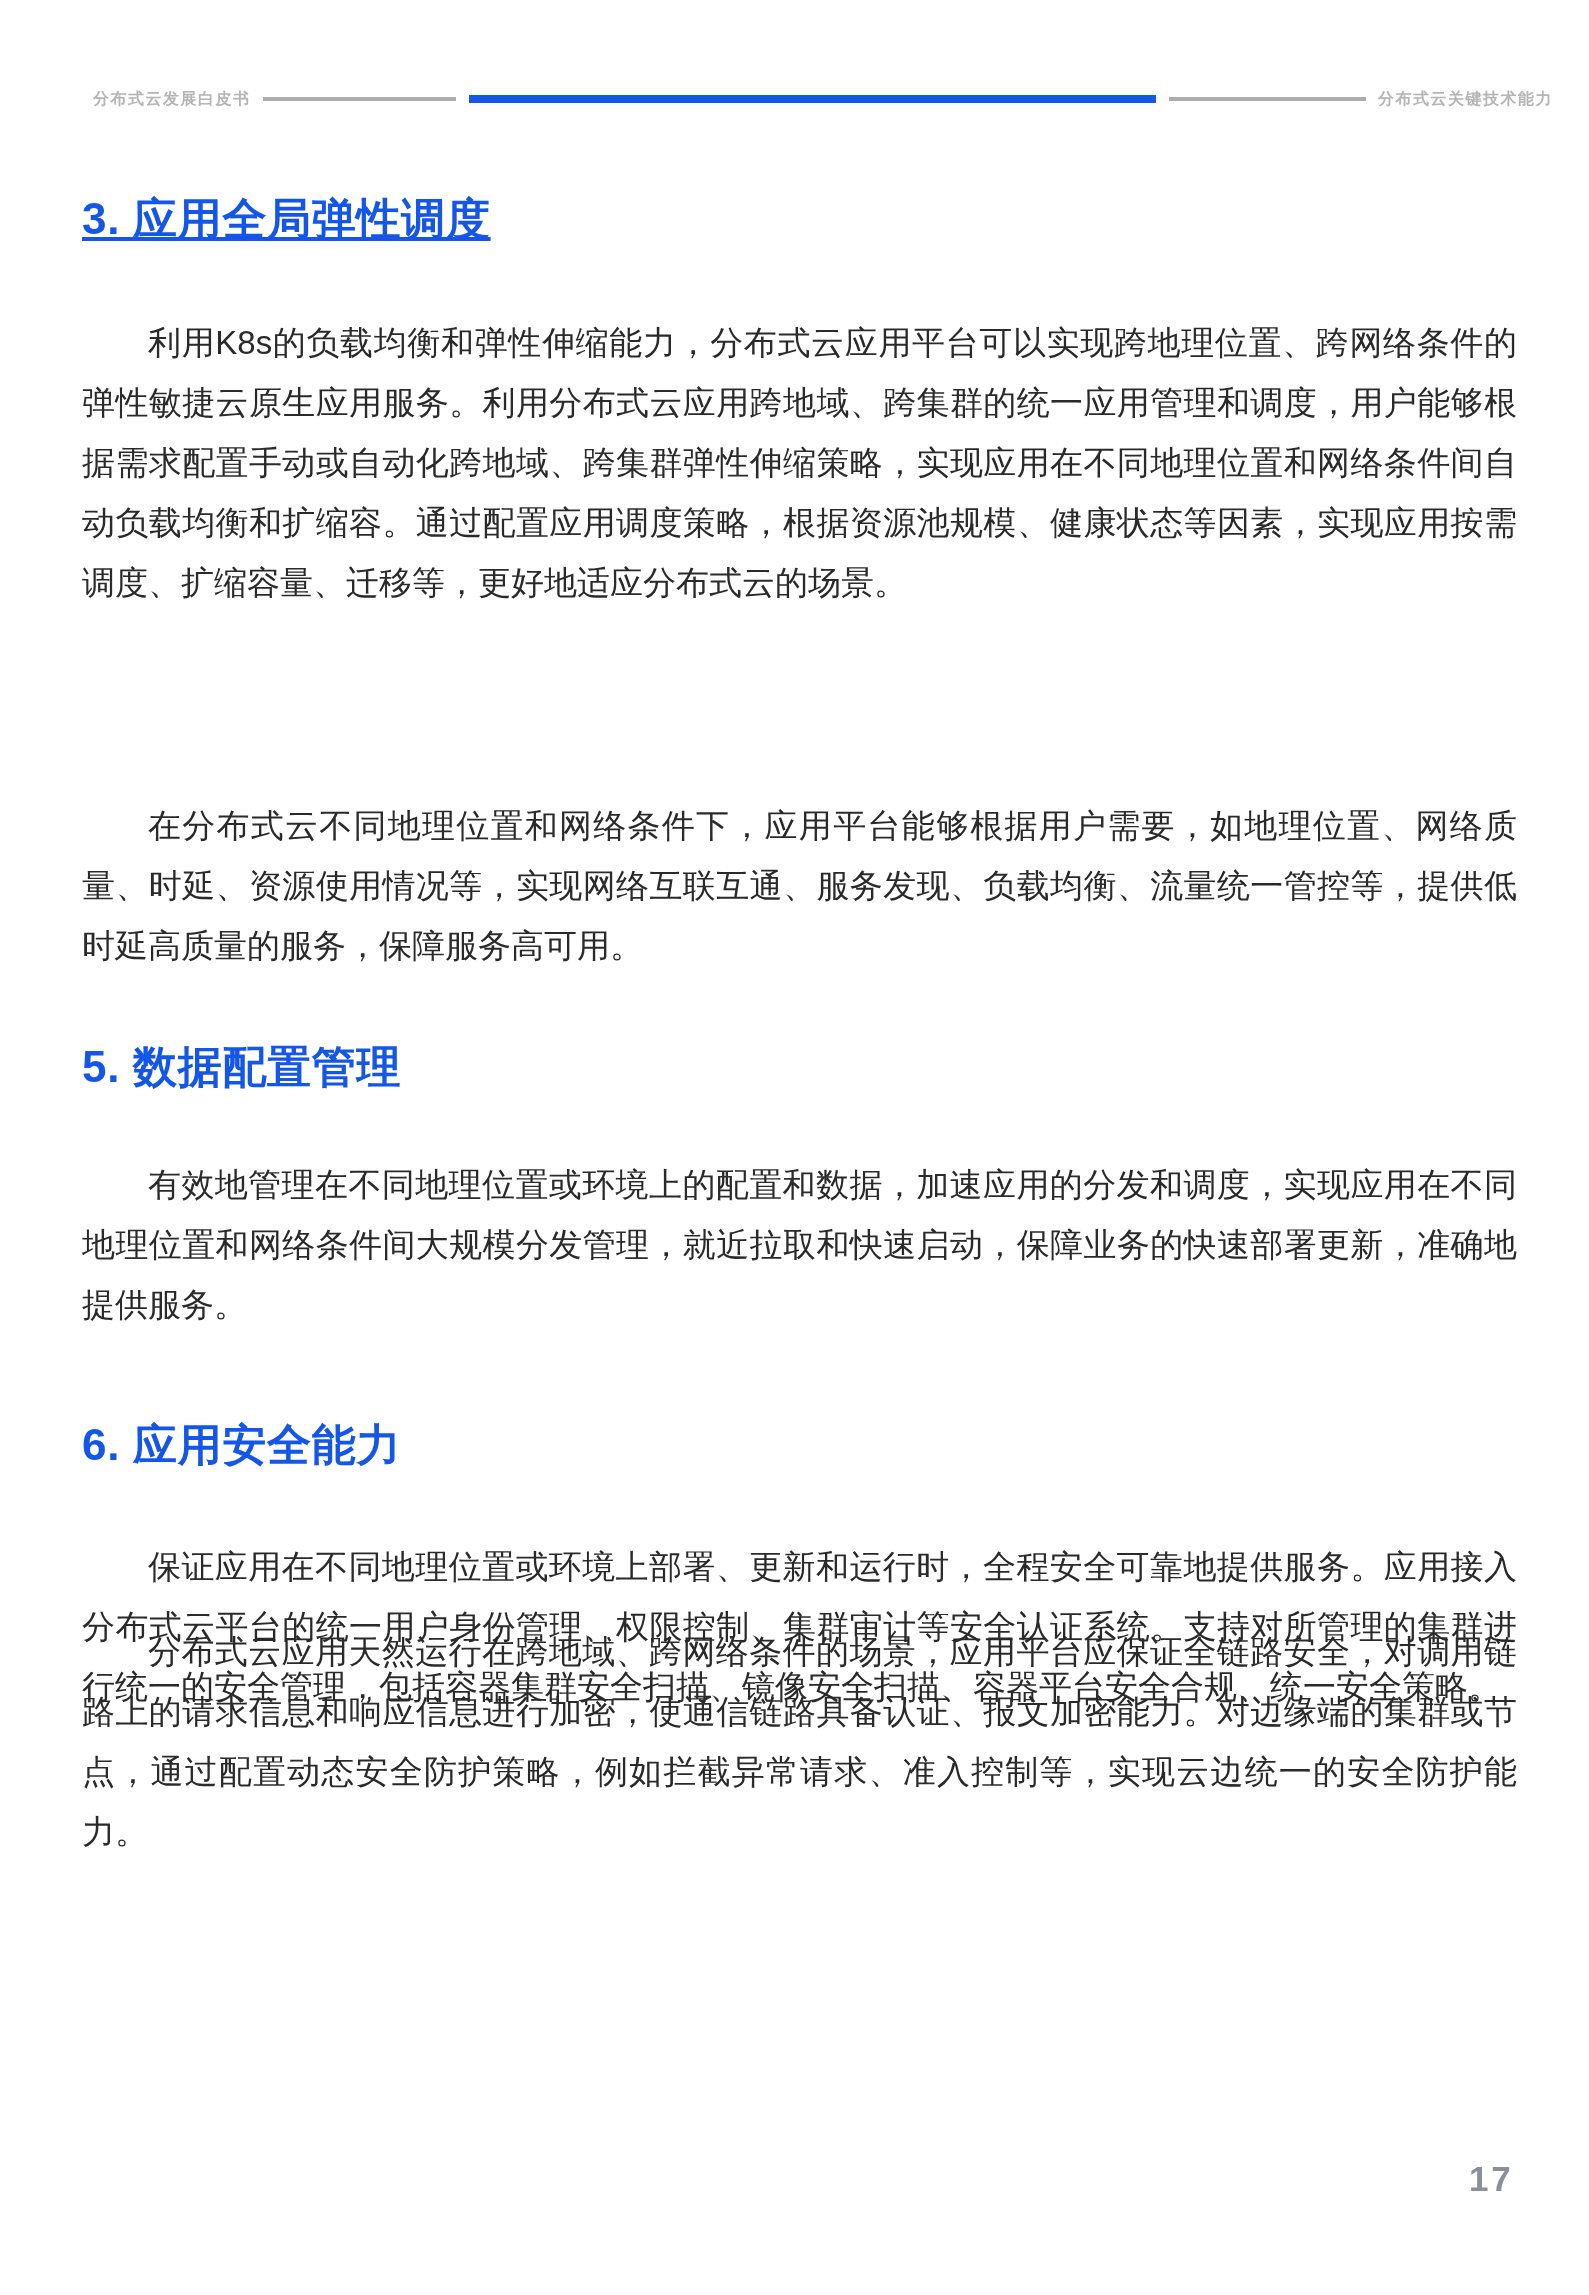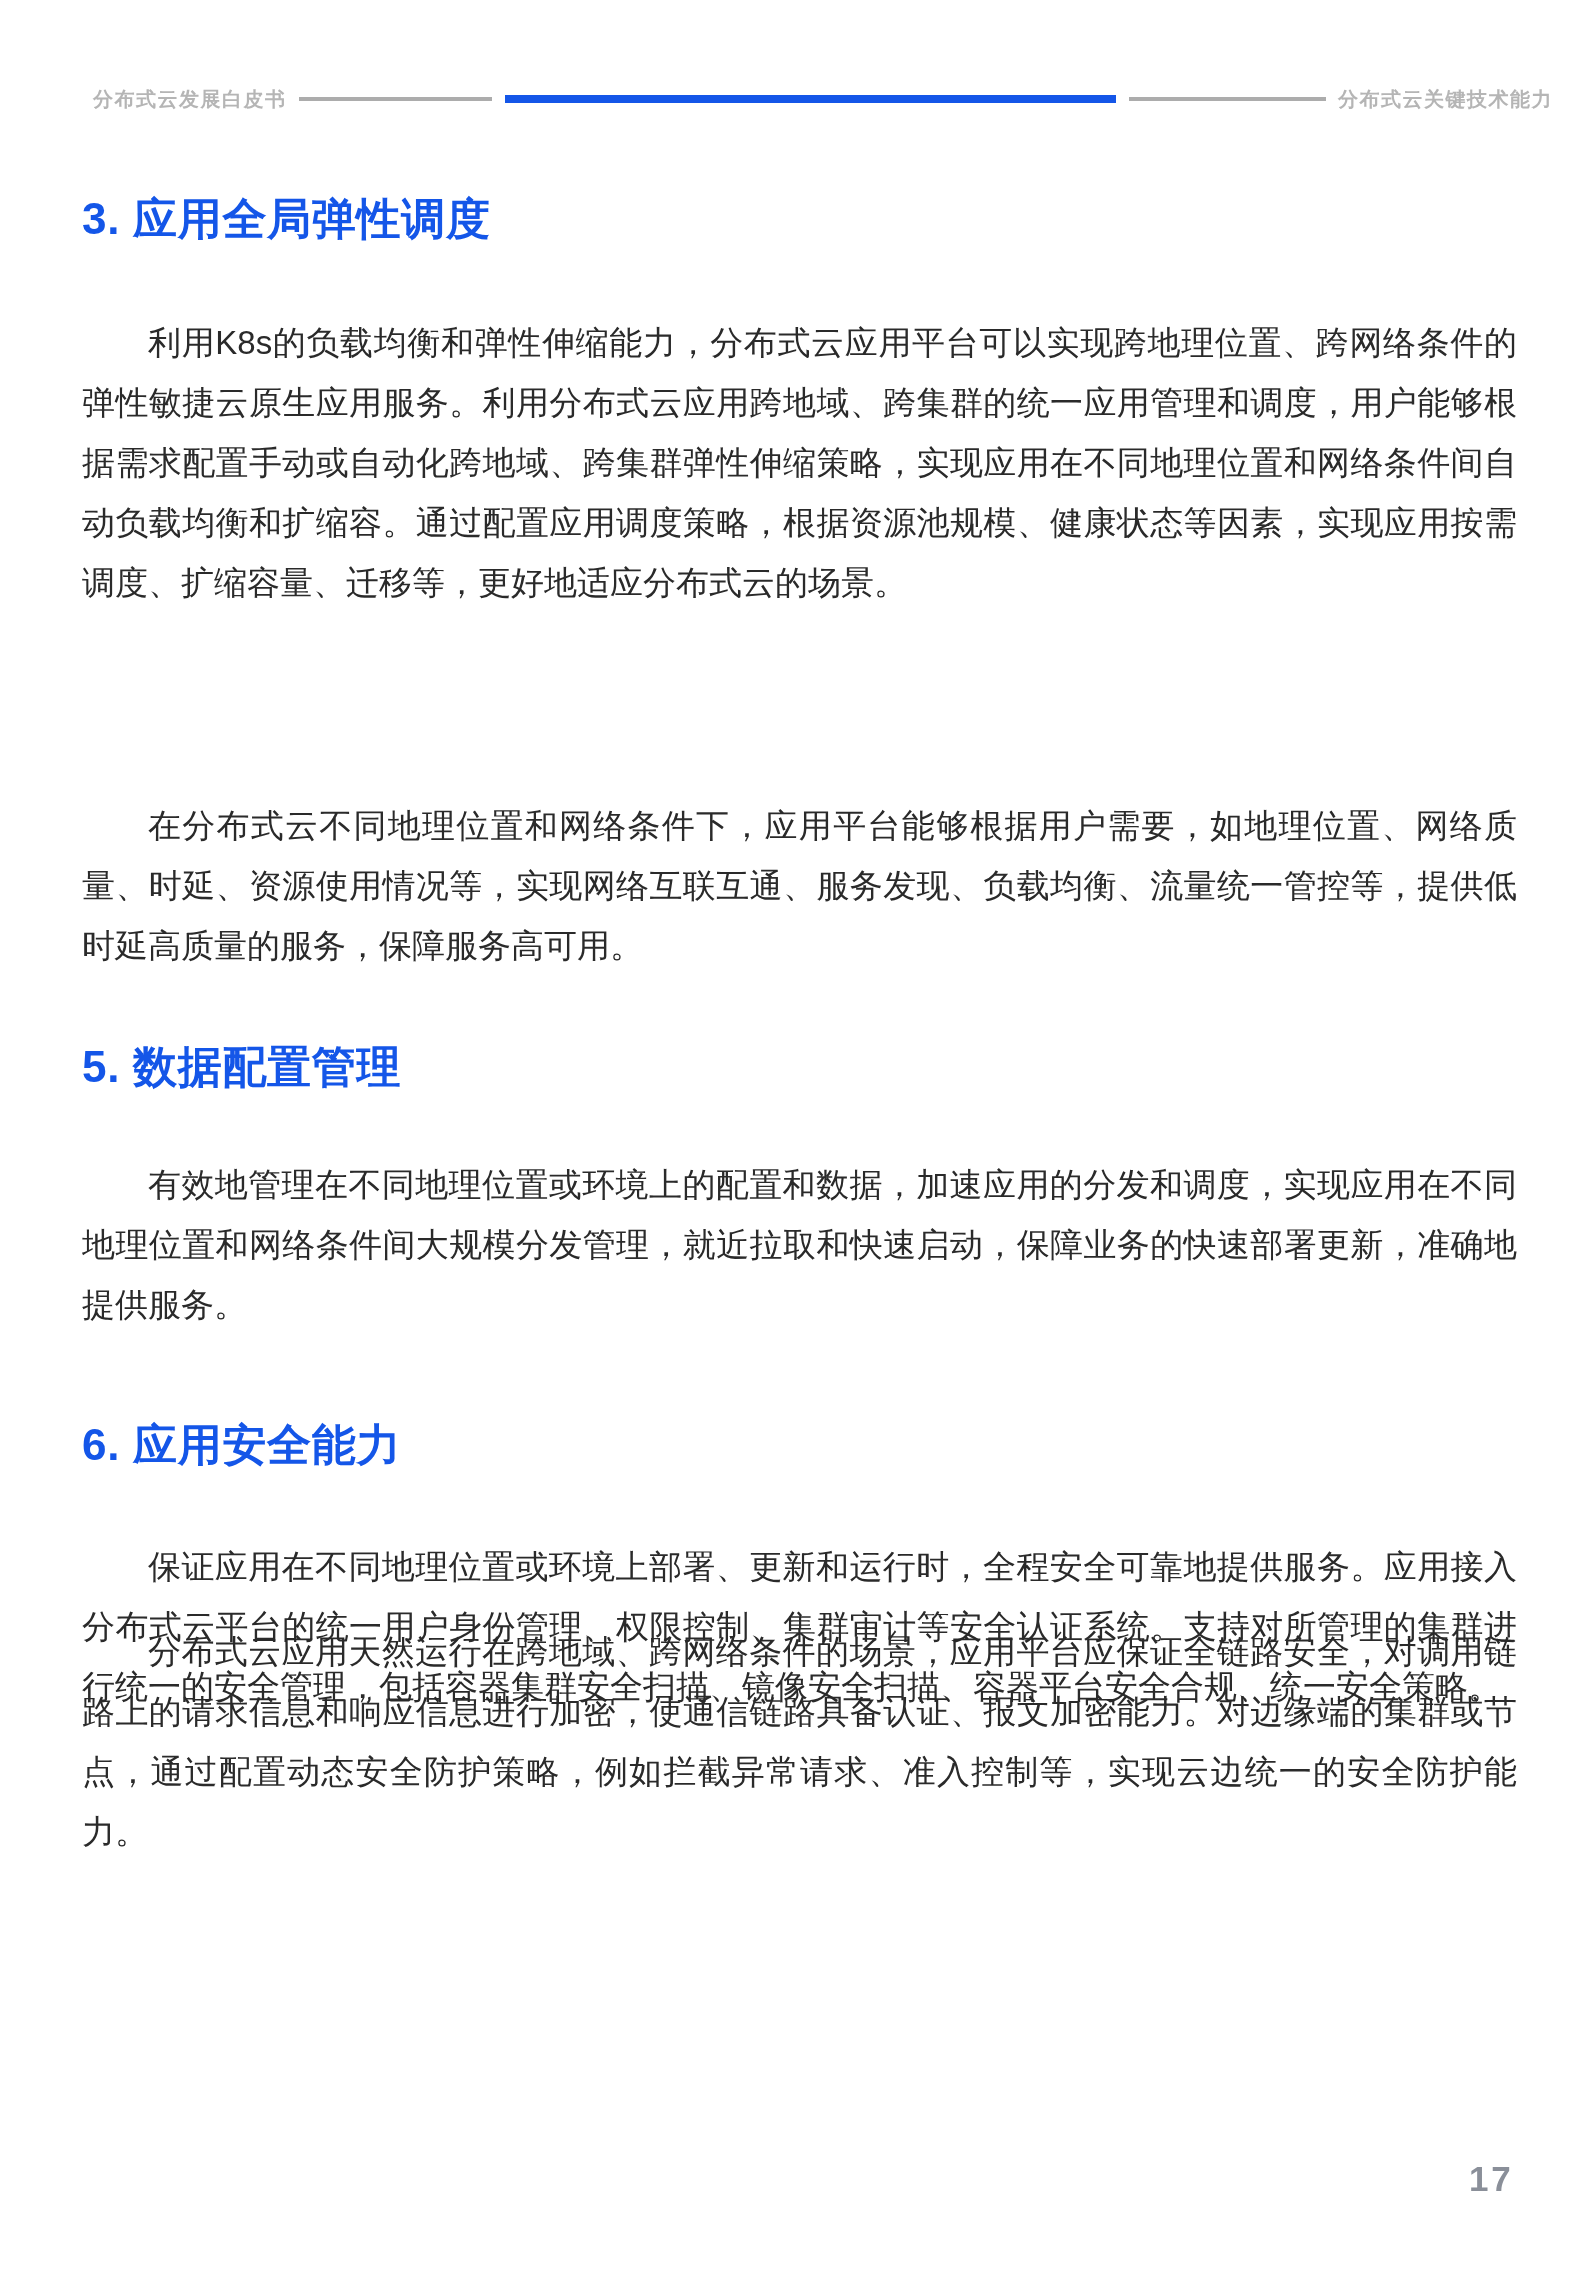--- a/index.html
+++ b/index.html
@@ -22,21 +22,21 @@
     position: absolute;
     top: 76px;
     left: 93px;
     right: 37px;
     height: 46px;
     display: flex;
     align-items: center;
     gap: 12.5px;
   }
   .header-title {
-    font-size: 20px;
+    font-size: 16px;
     font-weight: bold;
     color: #b5b5b5;
     letter-spacing: 1.5px;
     white-space: nowrap;
     flex: 0 0 auto;
     font-family: Liberation Serif, serif;
   }
   .h-line {
     height: 4.4px;
     background: #acacac;
@@ -69,21 +69,21 @@
     margin: 0;
     font-size: 33px;
     line-height: 60px;
     color: #2a2a2a;
     text-align: justify;
     text-justify: inter-ideograph;
     text-indent: 2em;
     letter-spacing: 0;
   }
 
-  .h-sec3  { top: 194px; }
+  .h-sec3  { top: 194px; text-decoration: underline; }
   .p-sec3  { top: 313px; }
   .h-sec4  { top: 678px; }
   .p-sec4  { top: 796px; }
   .h-sec5  { top: 1042px; text-align: right; }
   .p-sec5  { top: 1155px; }
   .h-sec6  { top: 1376px; margin-top: 44px; }
   .p-sec6a { top: 1537px; }
   .p-sec6b { top: 1622px; }
 
   

